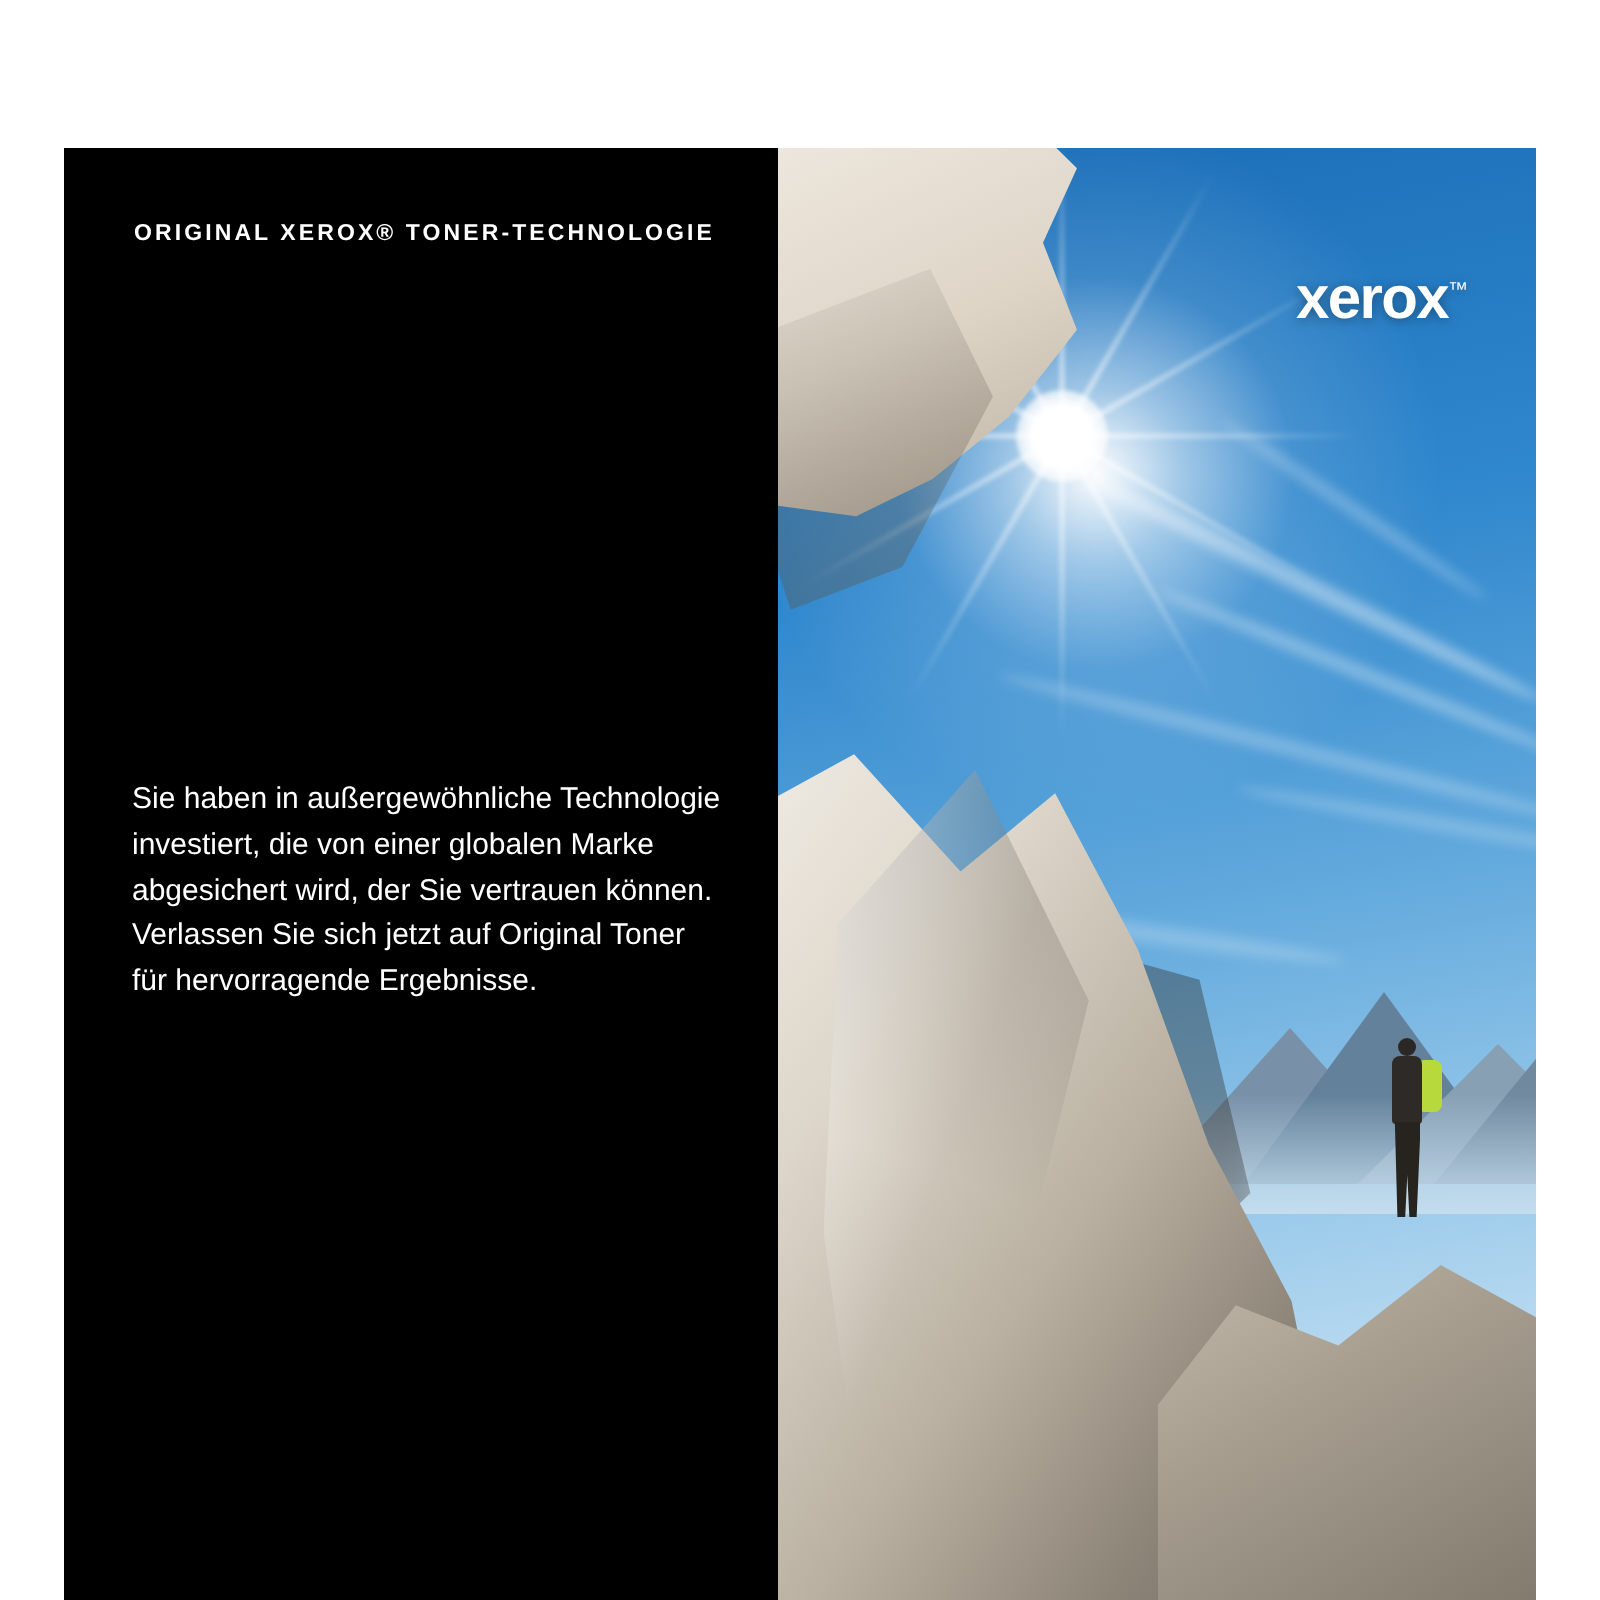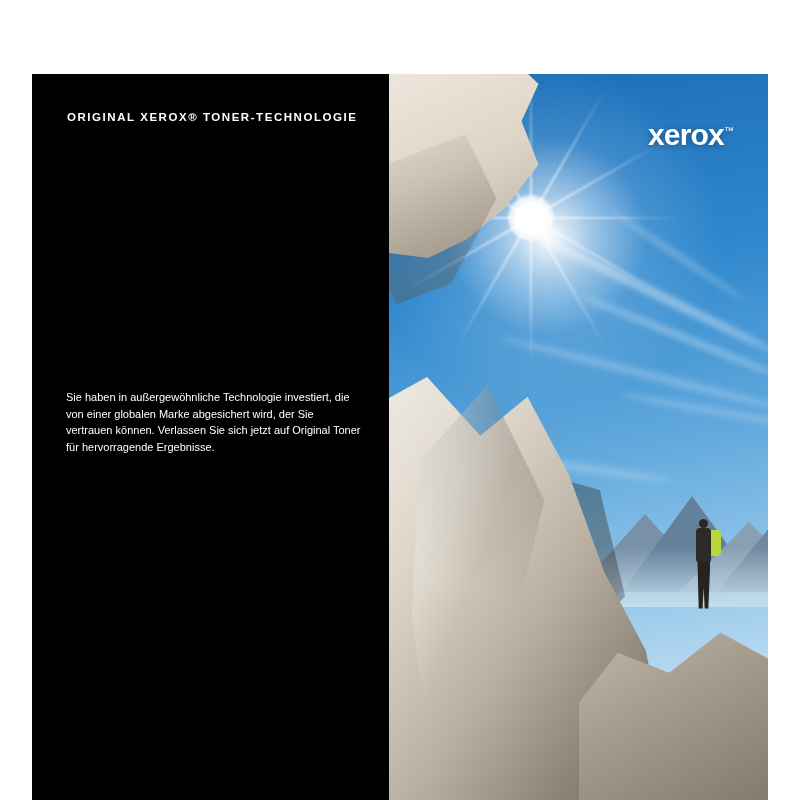--- a/index.html
+++ b/index.html
@@ -58,21 +58,21 @@
     letter-spacing: -0.2px;
     line-height: 1.1;
     white-space: nowrap;
   }
   .body-copy {
     position: absolute;
     left: 34px;
     top: 315px;
     width: 296px;
     color: #ffffff;
-    font-size: 11px;
+    font-size: 15px;
     font-weight: 300;
     line-height: 1.52;
   }
   
   .photo {
     position: relative;
     flex: 1 1 auto;
     height: 100%;
     overflow: hidden;
     background: #1b6fb5;
@@ -227,21 +227,21 @@
     background: #b7d93c; border-radius: 4px;
   }
   .hiker .legs {
     position: absolute; left: 9px; top: 42px; width: 13px; height: 48px;
     background: #27241f; clip-path: polygon(0% 0%, 100% 0%, 84% 100%, 56% 100%, 48% 56%, 40% 100%, 10% 100%);
   }
   
   .xerox-logo {
     position: absolute;
     right: 34px;
-    top: 44px;
+    top: 59px;
     color: #ffffff;
     font-size: 30px;
     font-weight: bold;
     letter-spacing: -0.8px;
     text-shadow: 0 1px 6px rgba(0,0,0,0.35);
   }
   .xerox-logo .tm {
     font-size: 10px;
     vertical-align: super;
     font-weight: normal;

